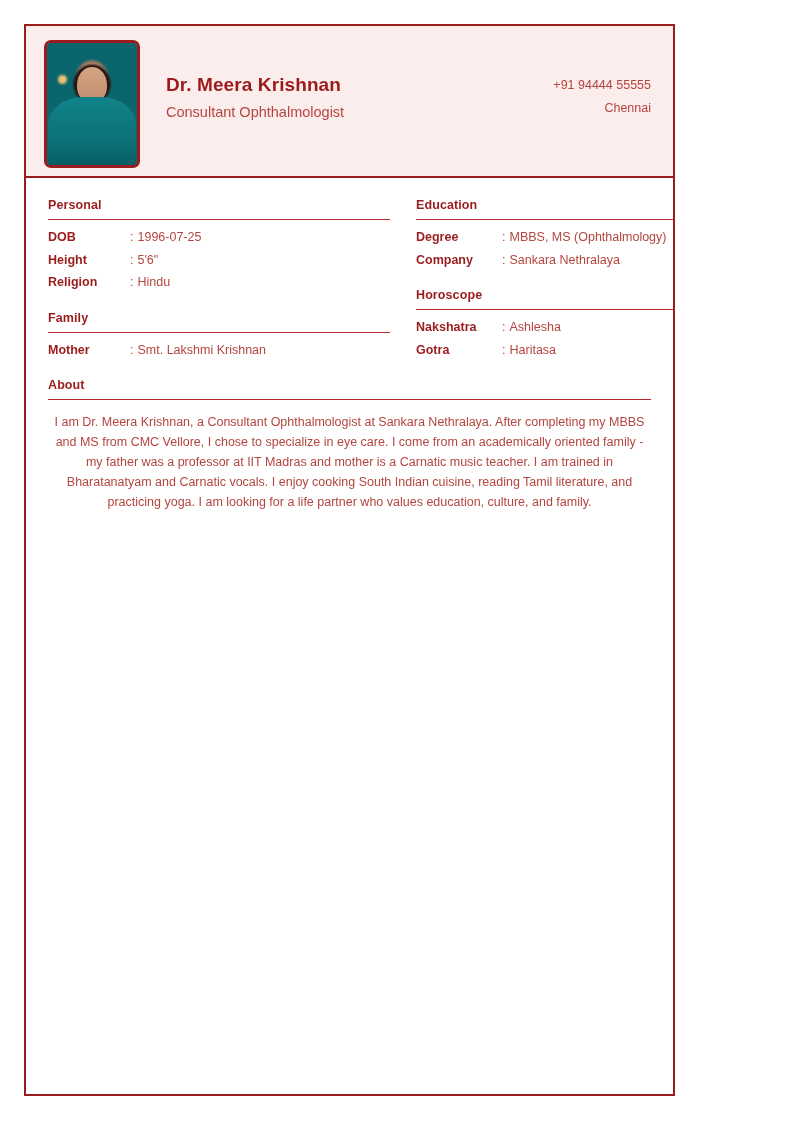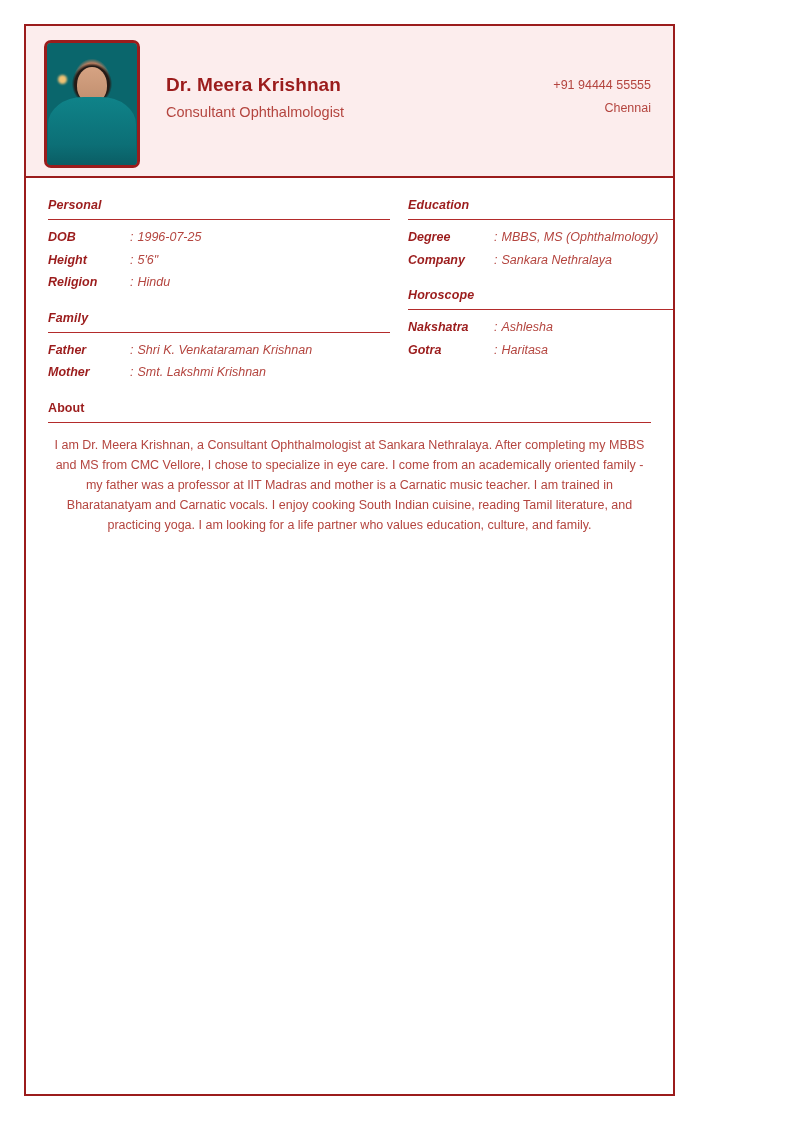--- a/index.html
+++ b/index.html
@@ -122,22 +122,21 @@
     white-space: nowrap;
   }
 
   
   .content {
     padding: 20px 22px 0 22px;
   }
 
   .cols {
     display: flex;
-    gap: 18px;
-    font-style: italic;
+    gap: 26px;
   }
   .col {
     width: 342px;
     flex: 0 0 342px;
   }
 
   .section-title {
     font-size: 12.5px;
     font-weight: bold;
     color: #9B1C1C;
@@ -237,24 +236,20 @@
             </div>
           </div>
         </div>
 
         <div class="block-gap"></div>
 
         <div>
           <div class="section-title">Family</div>
           <div class="rows">
             <div class="row">
-              <span class="row-label">Father</span>
-              <span class="row-value"><span class="colon">:</span><span>Shri K. Venkataraman Krishnan</span></span>
-            </div>
-            <div class="row">
               <span class="row-label">Mother</span>
               <span class="row-value"><span class="colon">:</span><span>Smt. Lakshmi Krishnan</span></span>
             </div>
           </div>
         </div>
 
       </div>
 
       <div class="col col-right">
 

